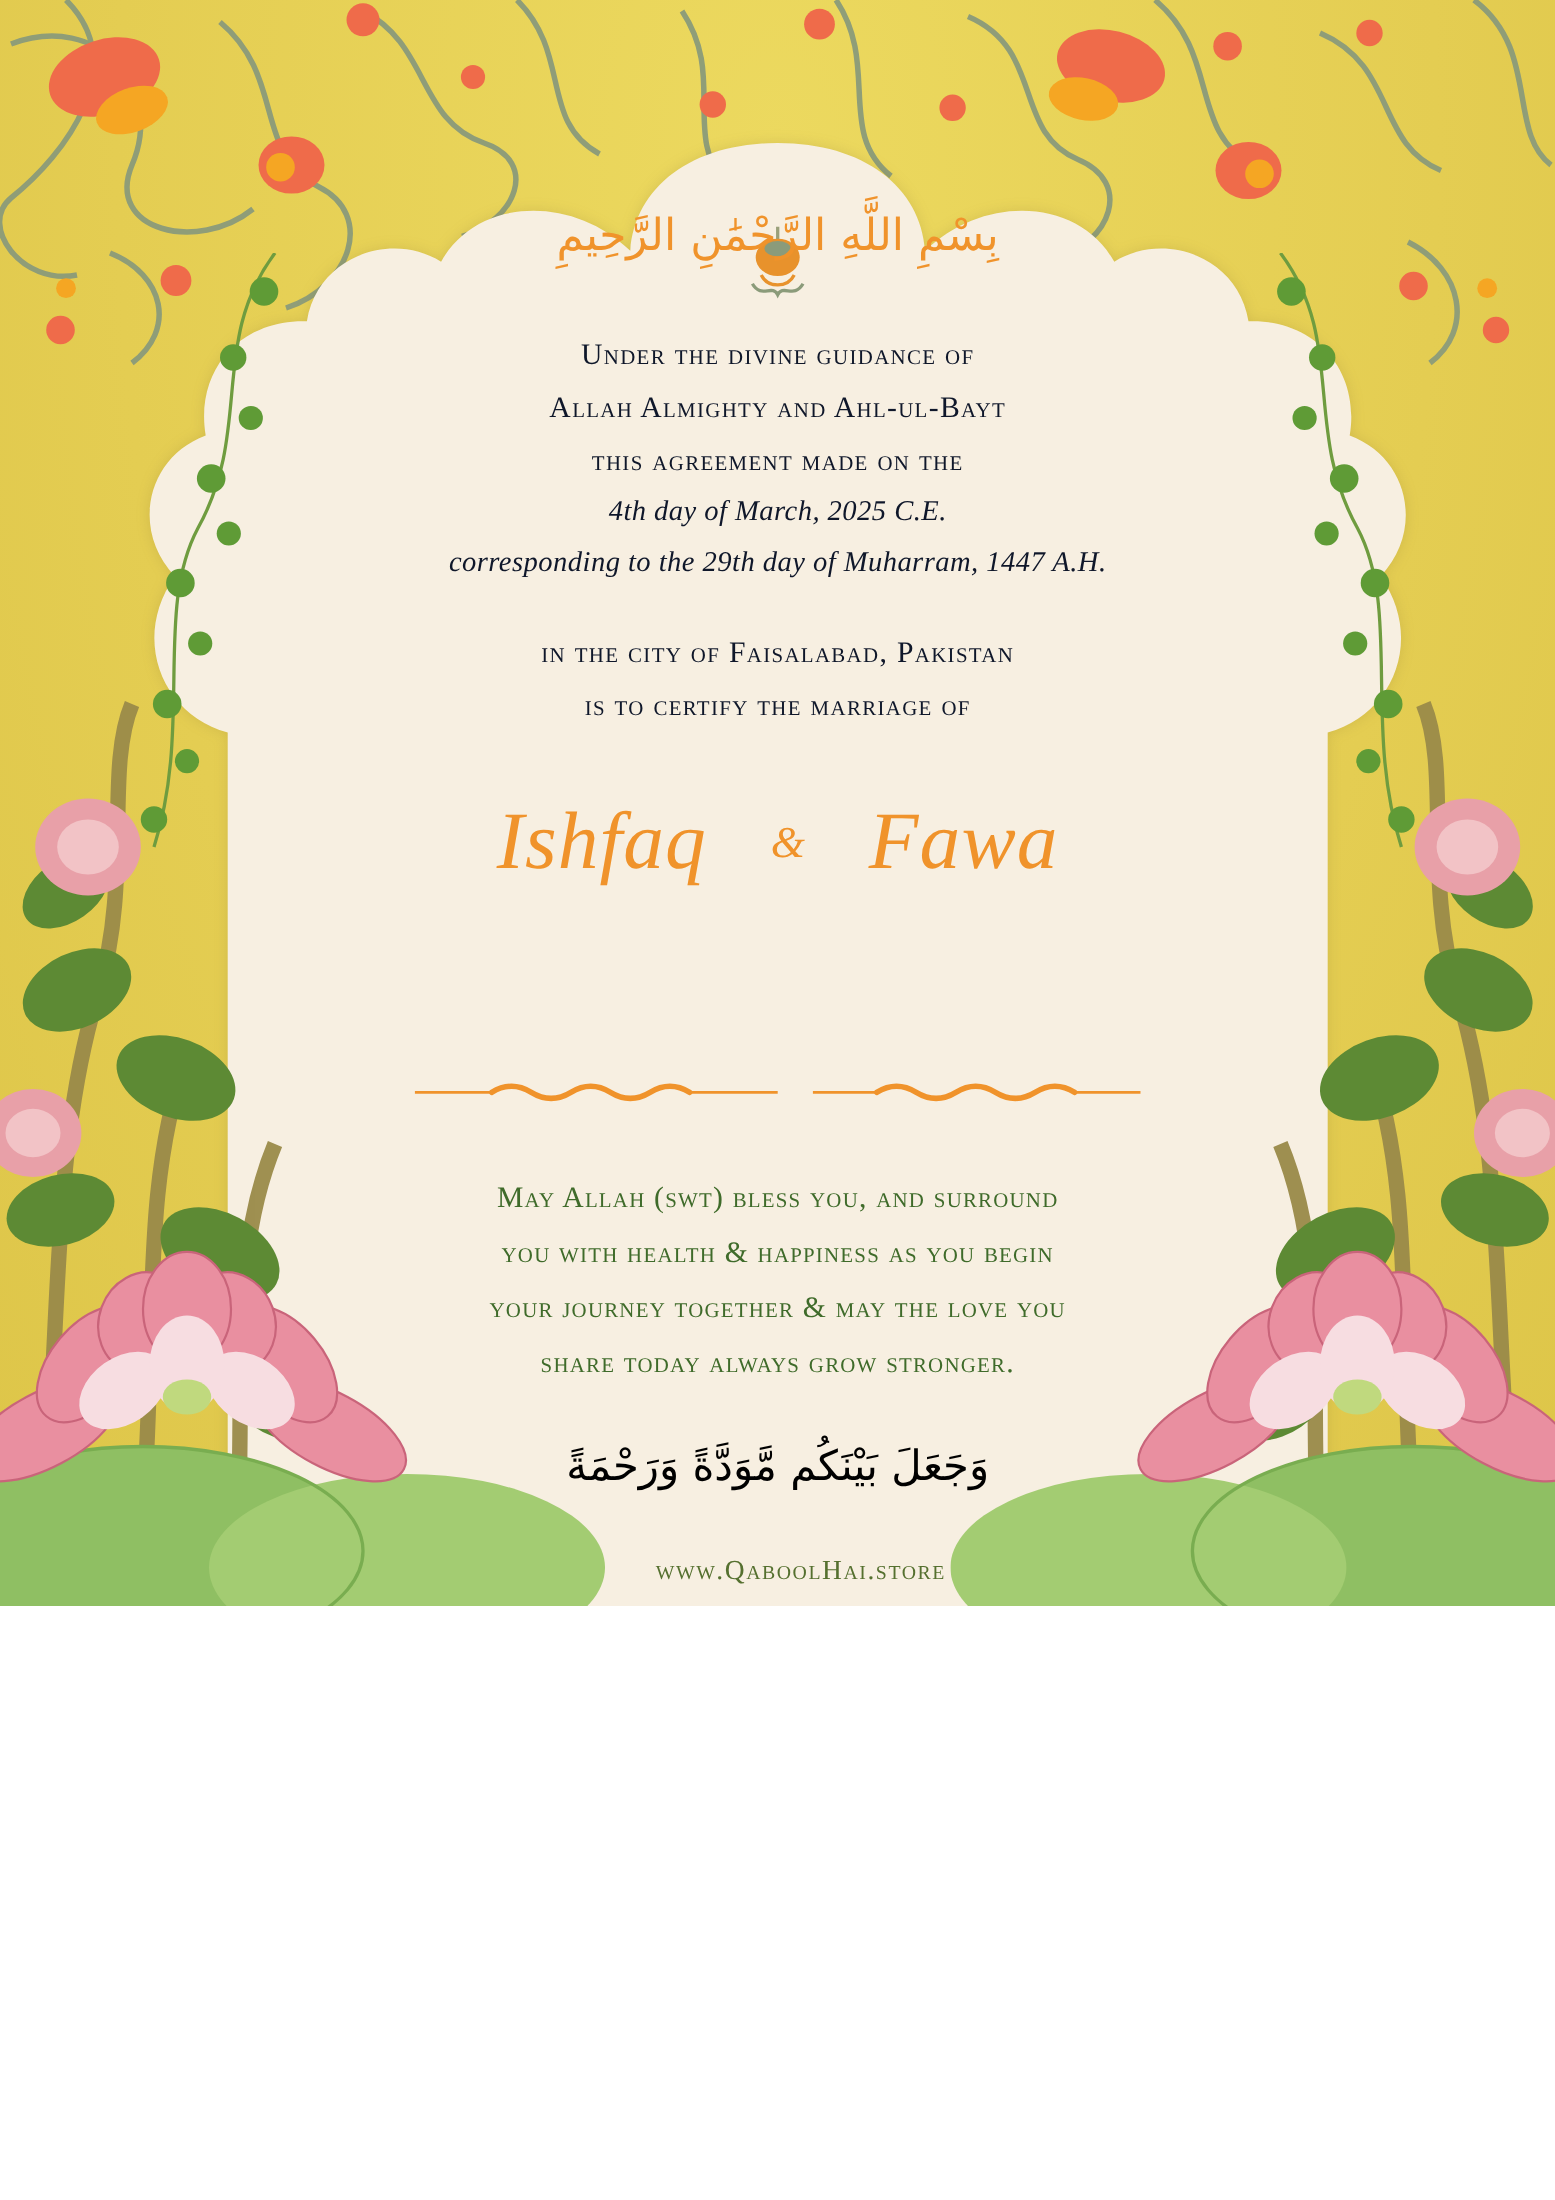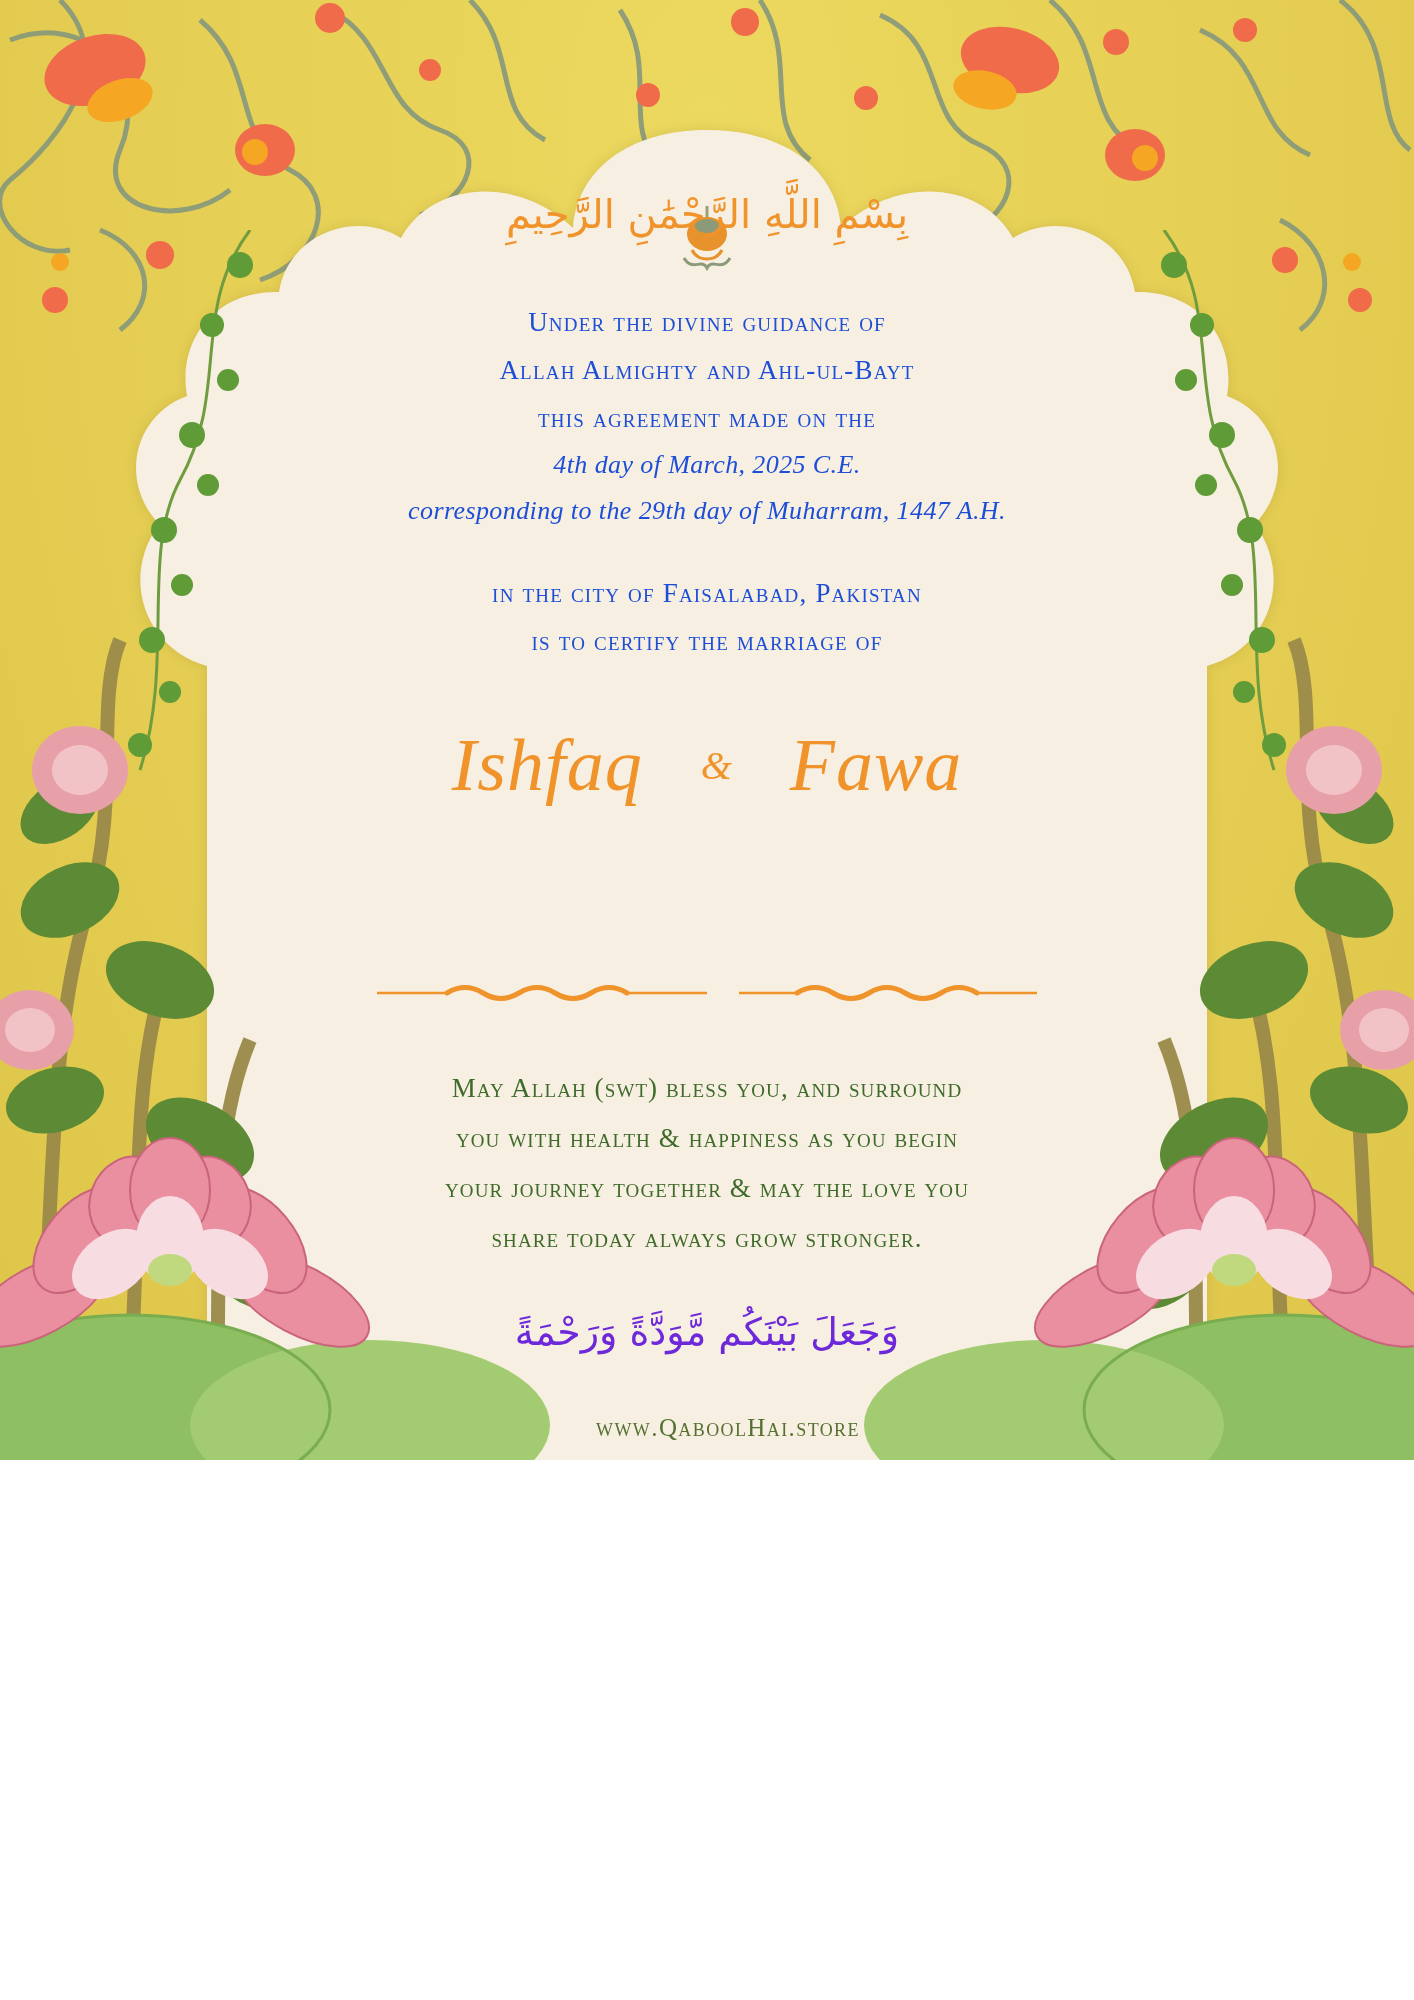--- a/index.html
+++ b/index.html
@@ -61,21 +61,21 @@
     color: #f0932b;
     font-size: 40px;
     line-height: 1.2;
     direction: rtl;
     font-family: "DejaVu Sans", sans-serif;
     letter-spacing: 1px;
   }
 
   .intro {
     margin-top: 60px;
-    color: #1d4ed8;
+    color: #0f172a;
     font-size: 27px;
     line-height: 1.78;
     font-family: "Liberation Serif", serif;
     font-variant: small-caps;
     letter-spacing: 1.2px;
   }
   .intro .line { display: block; }
   .intro .date-line {
     font-style: italic;
     font-variant: normal;
@@ -116,21 +116,21 @@
     color: #3f6b2a;
     font-size: 27px;
     line-height: 1.85;
     font-variant: small-caps;
     letter-spacing: 1.1px;
   }
   .blessing .line { display: block; }
 
   .ayah {
     margin-top: 46px;
-    color: #6d28d9;
+    color: #000000;
     font-size: 38px;
     direction: rtl;
     font-family: "DejaVu Sans", sans-serif;
     letter-spacing: 1px;
   }
   .ayah-tr {
     margin-top: 28px;
     color: #f3a95b;
     font-style: italic;
     font-size: 26px;

